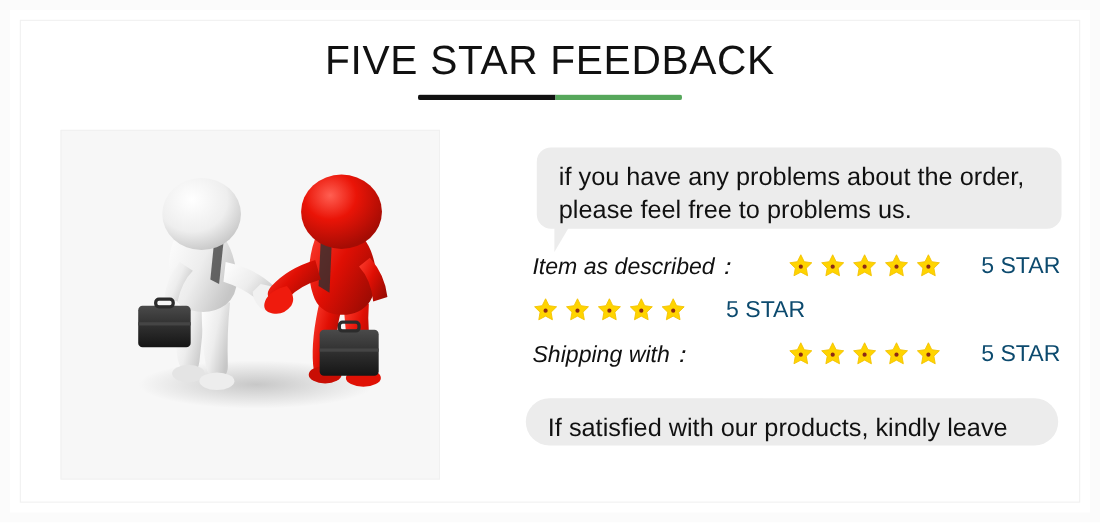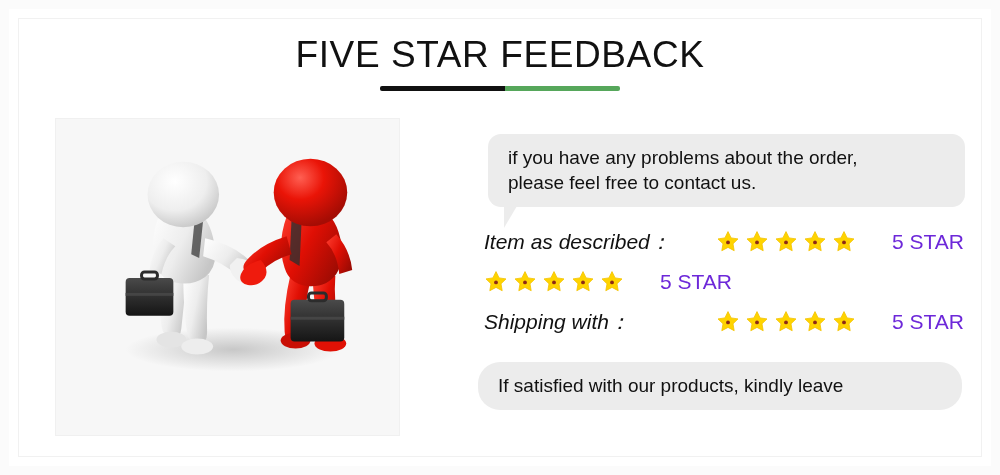--- a/index.html
+++ b/index.html
@@ -60,23 +60,23 @@
   #right-col {
     position:absolute; left:470px; top:118px;
     width:500px; height:318px;
   }
 
   .bubble {
     position:absolute;
     background:#ececec;
     border-radius:13px;
     color:#111111;
-    font-size:19px;
+    font-size:23px;
     line-height:1.32;
-    padding:11px 18px 12px 20px;
+    padding:11px 18px 2px 20px;
     white-space:nowrap;
   }
   #bubble-top {
     left:18px; top:16px; width:477px;
   }
   #bubble-top .tail {
     position:absolute; left:16px; bottom:-21px;
     width:0; height:0;
     border-left:13px solid #ececec;
     border-right:22px solid transparent;
@@ -110,21 +110,21 @@
     gap:5px;
   }
   .star {
     position:relative;
     width:24px; height:24px;
     flex:0 0 auto;
   }
   .star svg { display:block; width:24px; height:24px; }
   .rating-value {
     font-size:21px;
-    color:#6d28d9;
+    color:#0c4a6e;
     white-space:nowrap;
     padding-left:26px;
   }
 </style>
 </head>
 <body>
 
 <div id="page">
 
   <div id="frame-outer">
@@ -228,21 +228,21 @@
           <rect x="236" y="199" width="54" height="3" fill="#454545"></rect>
         </g>
       </g>
     </svg>
   </div>
 
   <div id="right-col">
 
     <div class="bubble" id="bubble-top">
       <div>if you have any problems about the order,</div>
-      <div>please feel free to contact us.</div>
+      <div>please feel free to problems us.</div>
       <span class="tail"></span>
     </div>
 
     <div id="ratings">
 
       <div class="rating-row">
         <div class="rating-label">Item as described：</div>
         <div class="rating-stars">
           <span class="star">
               <svg viewBox="0 0 24 24">

